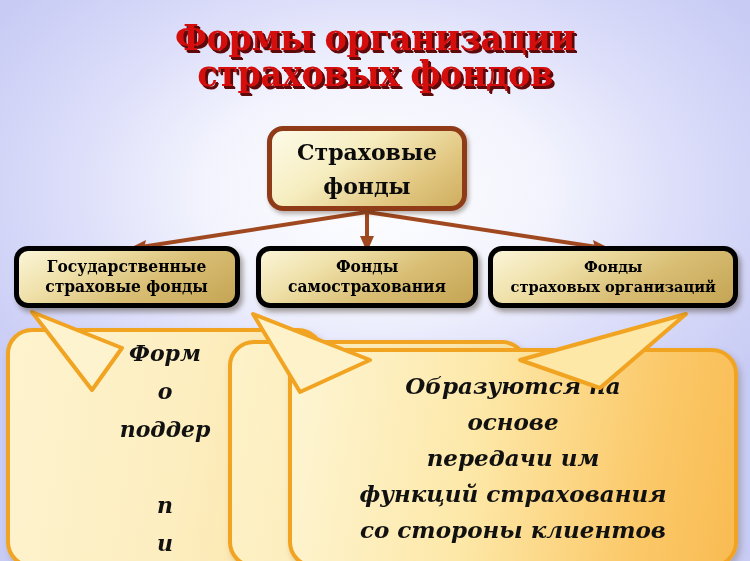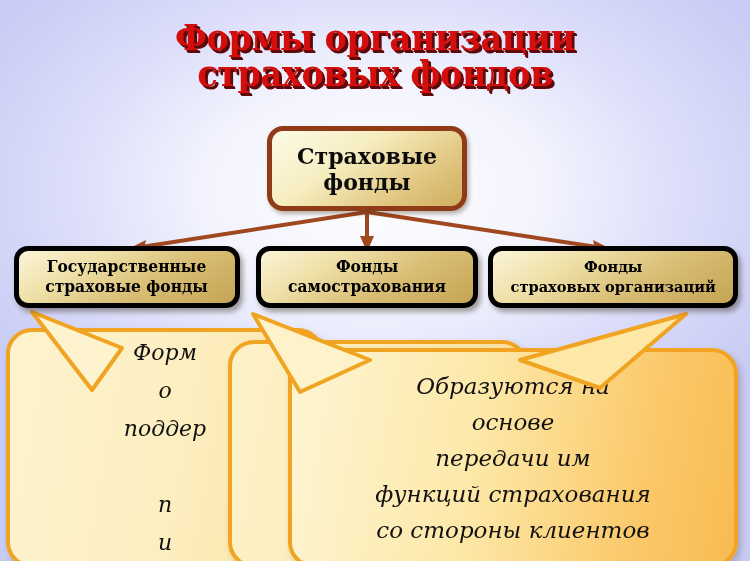--- a/index.html
+++ b/index.html
@@ -41,21 +41,21 @@
     left:267px;top:126px;width:200px;height:85px;
     border:5px solid #8f3b18;
     border-radius:16px;
     background:linear-gradient(145deg,#fdfbe8 0%,#f6edc0 38%,#e2c883 72%,#cfae5f 100%);
     box-shadow:2px 3px 4px rgba(60,40,20,.35);
     display:flex;align-items:center;justify-content:center;
     box-sizing:border-box;
   }
   .topbox .txt{
     font-family:"DejaVu Serif", serif;
-    font-weight:bold;font-size:22px;line-height:26px;
+    font-weight:bold;font-size:22px;line-height:34px;
     color:#0b0b0b;text-align:center;white-space:pre-line;
   }
 
   
   .midbox{
     position:absolute;top:246px;height:62px;
     border:5px solid #000;
     border-radius:14px;
     background:linear-gradient(150deg,#fbf5d8 0%,#efe0a8 30%,#d8bd73 62%,#c5a554 100%);
     box-shadow:3px 4px 5px rgba(50,35,15,.40);
@@ -79,21 +79,21 @@
     position:absolute;
     border:4px solid #f1a322;
     border-radius:26px;
     box-sizing:border-box;
     box-shadow:3px 4px 6px rgba(80,60,20,.25);
     display:flex;align-items:center;justify-content:center;
     padding:6px 10px;
   }
   .callout .txt{
     font-family:"DejaVu Serif", serif;
-    font-weight:normal;font-style:italic;
+    font-weight:bold;font-style:italic;
     color:#111;text-align:center;white-space:pre-line;
   }
 
   #call1{
     left:6px;top:328px;width:318px;height:240px;
     background:linear-gradient(100deg,#fdf3ce 0%,#fdeec0 55%,#fbe3a4 100%);
     z-index:2;
   }
   #call1 .txt{font-size:22px;line-height:38px;}
 

